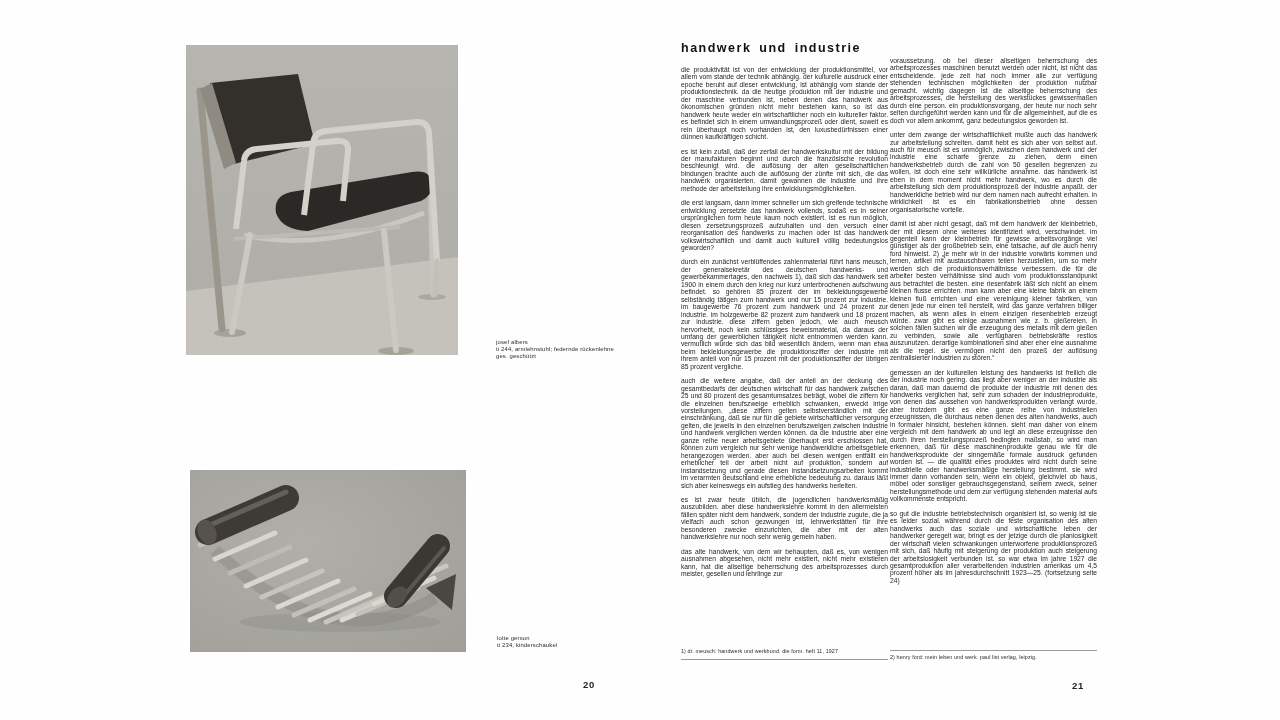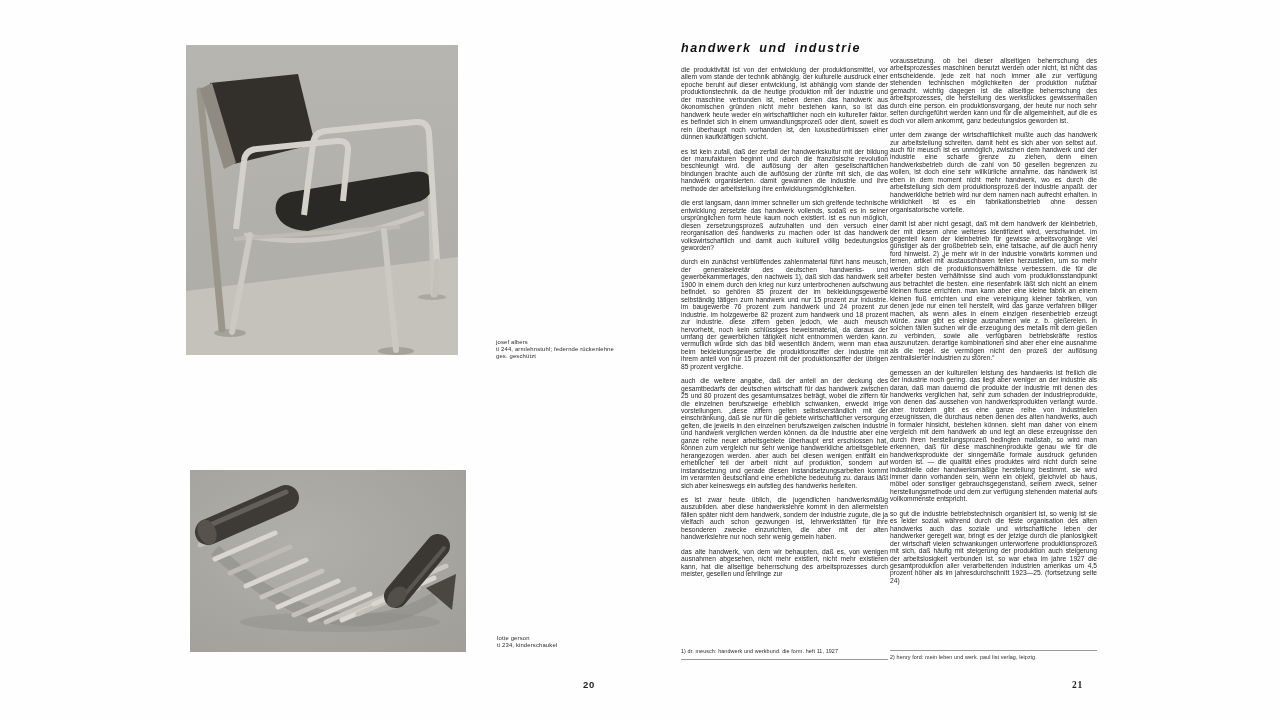--- a/index.html
+++ b/index.html
@@ -15,25 +15,25 @@
   .caption {
     position:absolute; font-size:5.9px; line-height:7.2px; color:#2b2b2b;
     white-space:pre-line; letter-spacing:.15px;
   }
   .caption-top { left:496px; top:339px; width:175px; }
   .caption-bottom { left:497px; top:635px; width:175px; }
   .page-num {
     position:absolute; font-size:9.5px; font-weight:bold; letter-spacing:.8px; color:#222;text-align:right;
   }
   .page-num-left { left:583px; top:679px; }
-  .page-num-right { left:1072px; top:680px;font-family:Liberation Serif, serif; }
+  .page-num-right { left:1072px; top:680px; }
   
   .heading {
     position:absolute; left:681px; top:41px; font-size:12.5px; font-weight:bold;
-    letter-spacing:1.5px; word-spacing:3px; color:#111;font-style:italic;
+    letter-spacing:1.5px; word-spacing:3px; color:#111;
   }
   .col {
     position:absolute; width:207px; font-size:6.7px; line-height:7.45px;
     text-align:justify; color:#242424; overflow:hidden;
   }
   .col p { margin:0 0 7px 0; }
   .col-1 { left:681px; top:66px; height:578px; }
   .col-2 { left:890px; top:57px; height:586px; }
   .footnote {
     position:absolute; width:207px; font-size:5.4px; line-height:6.5px;

